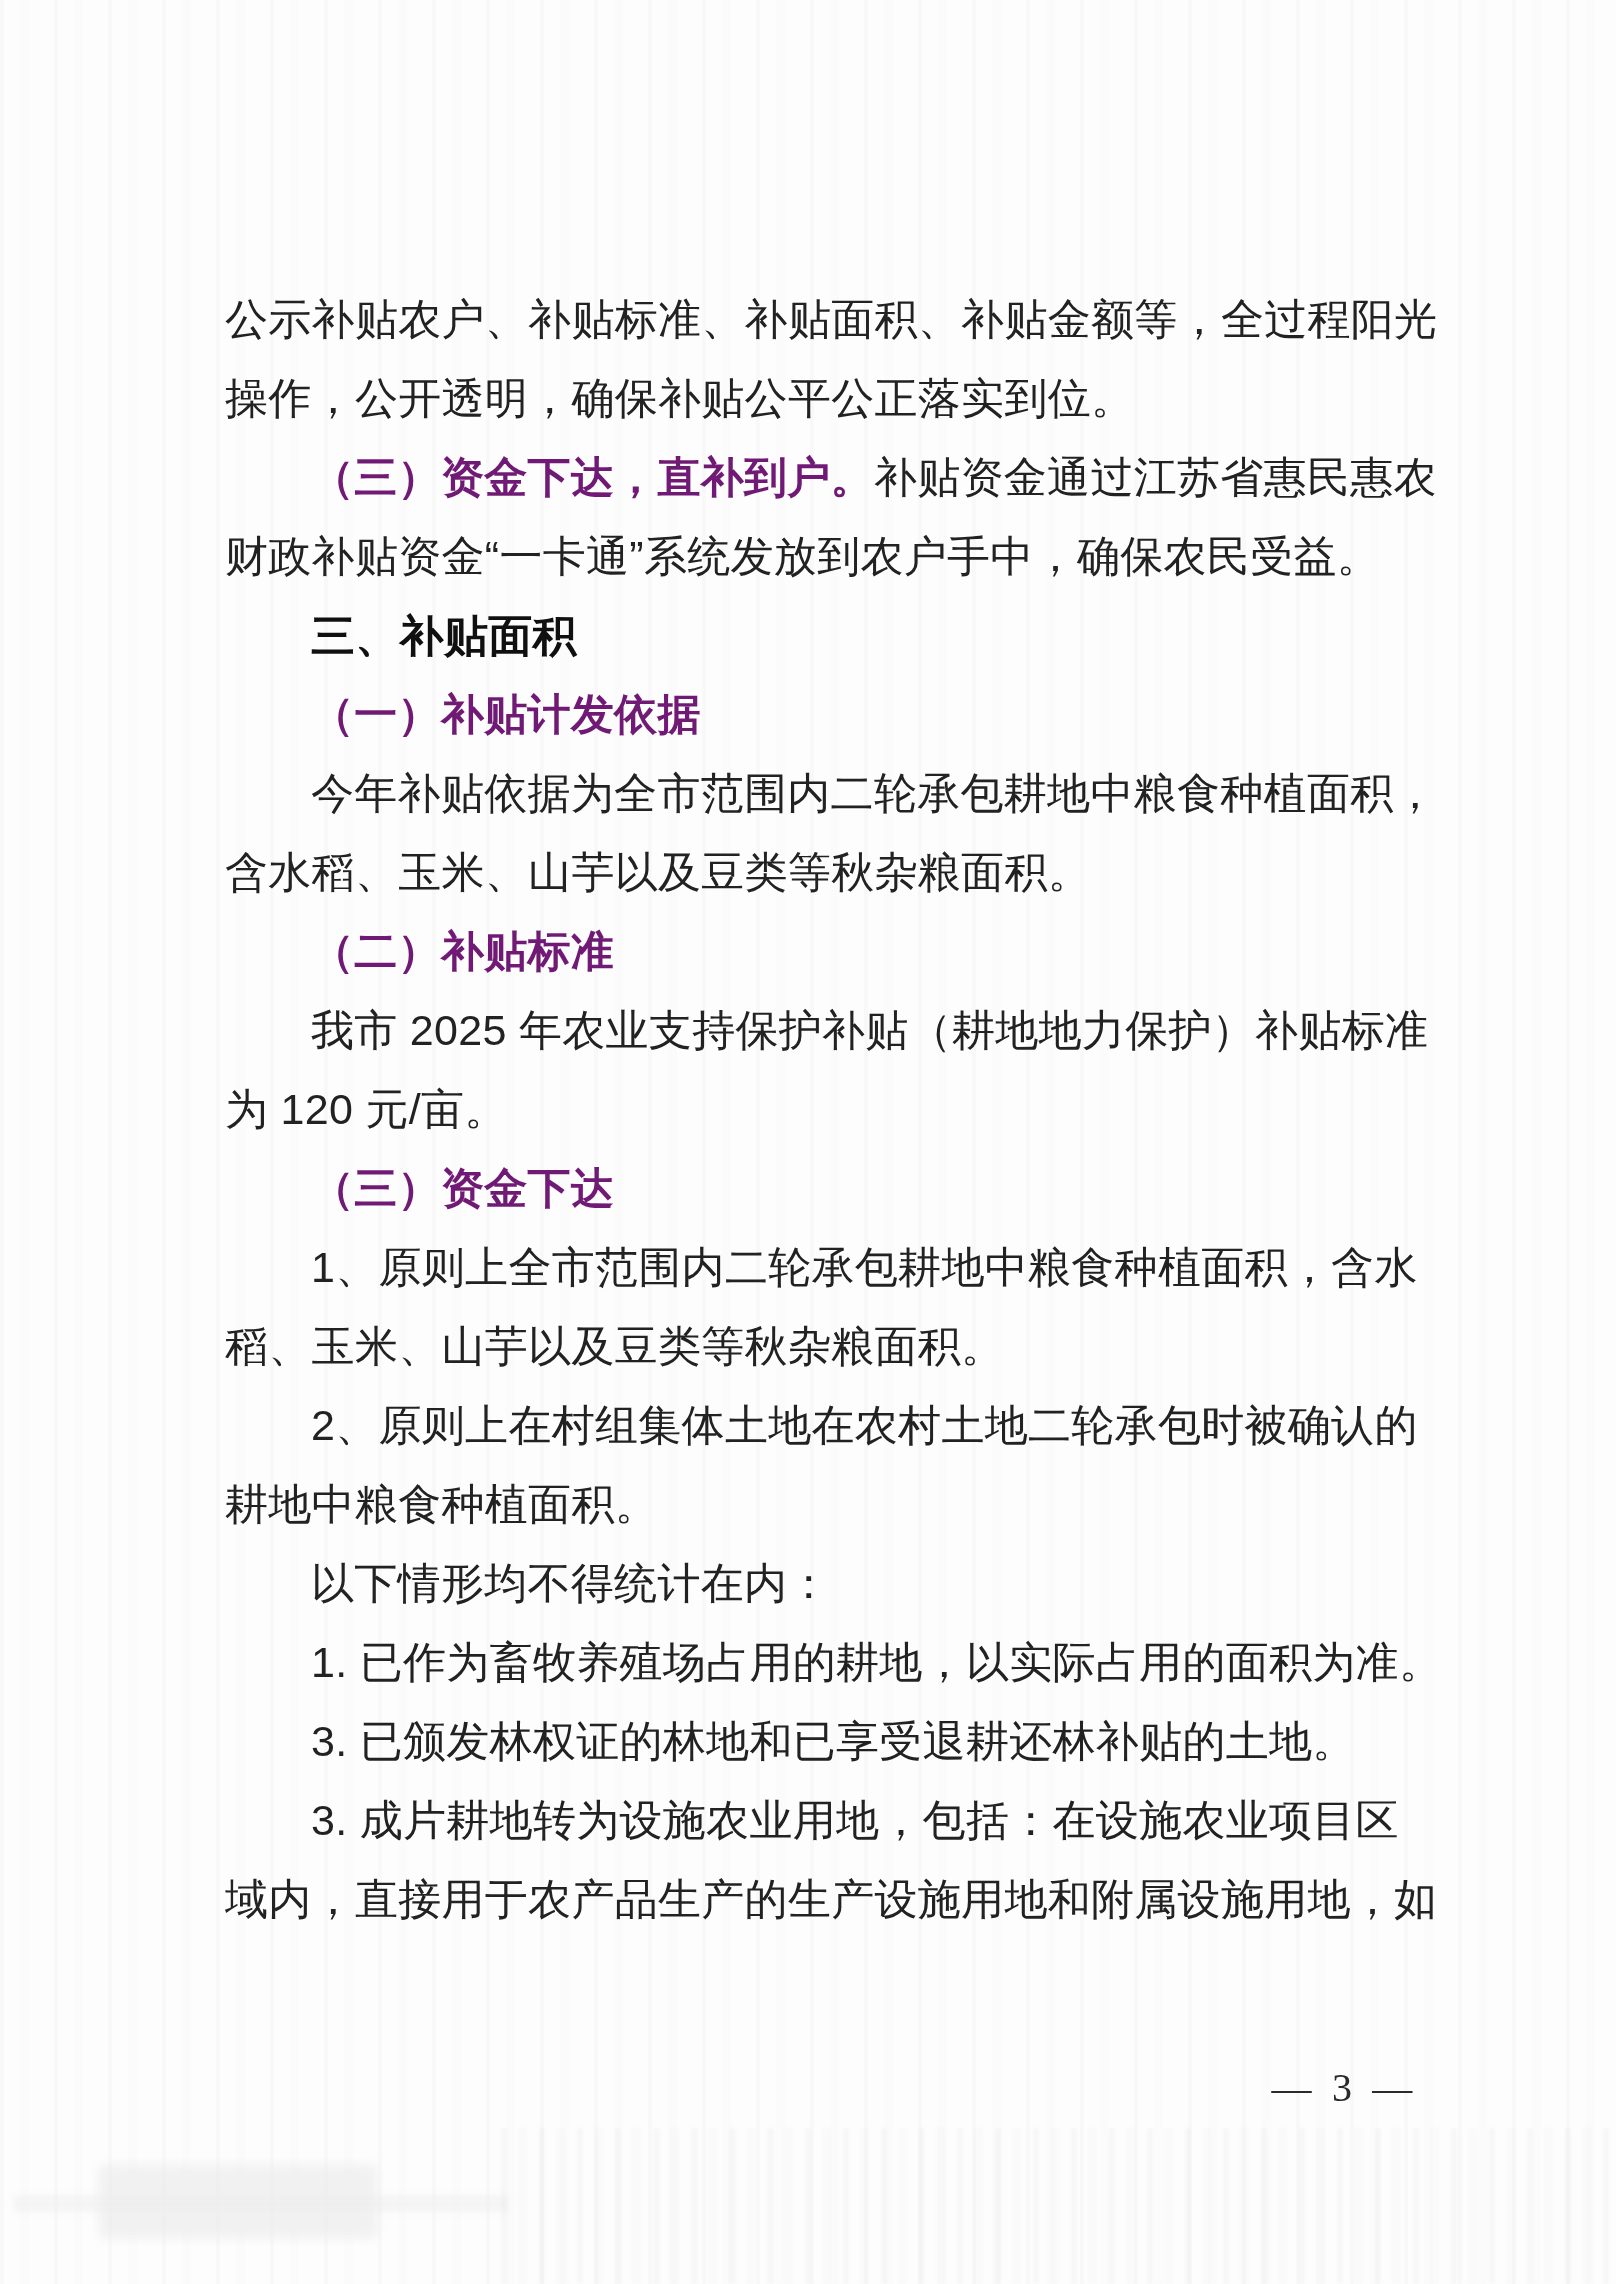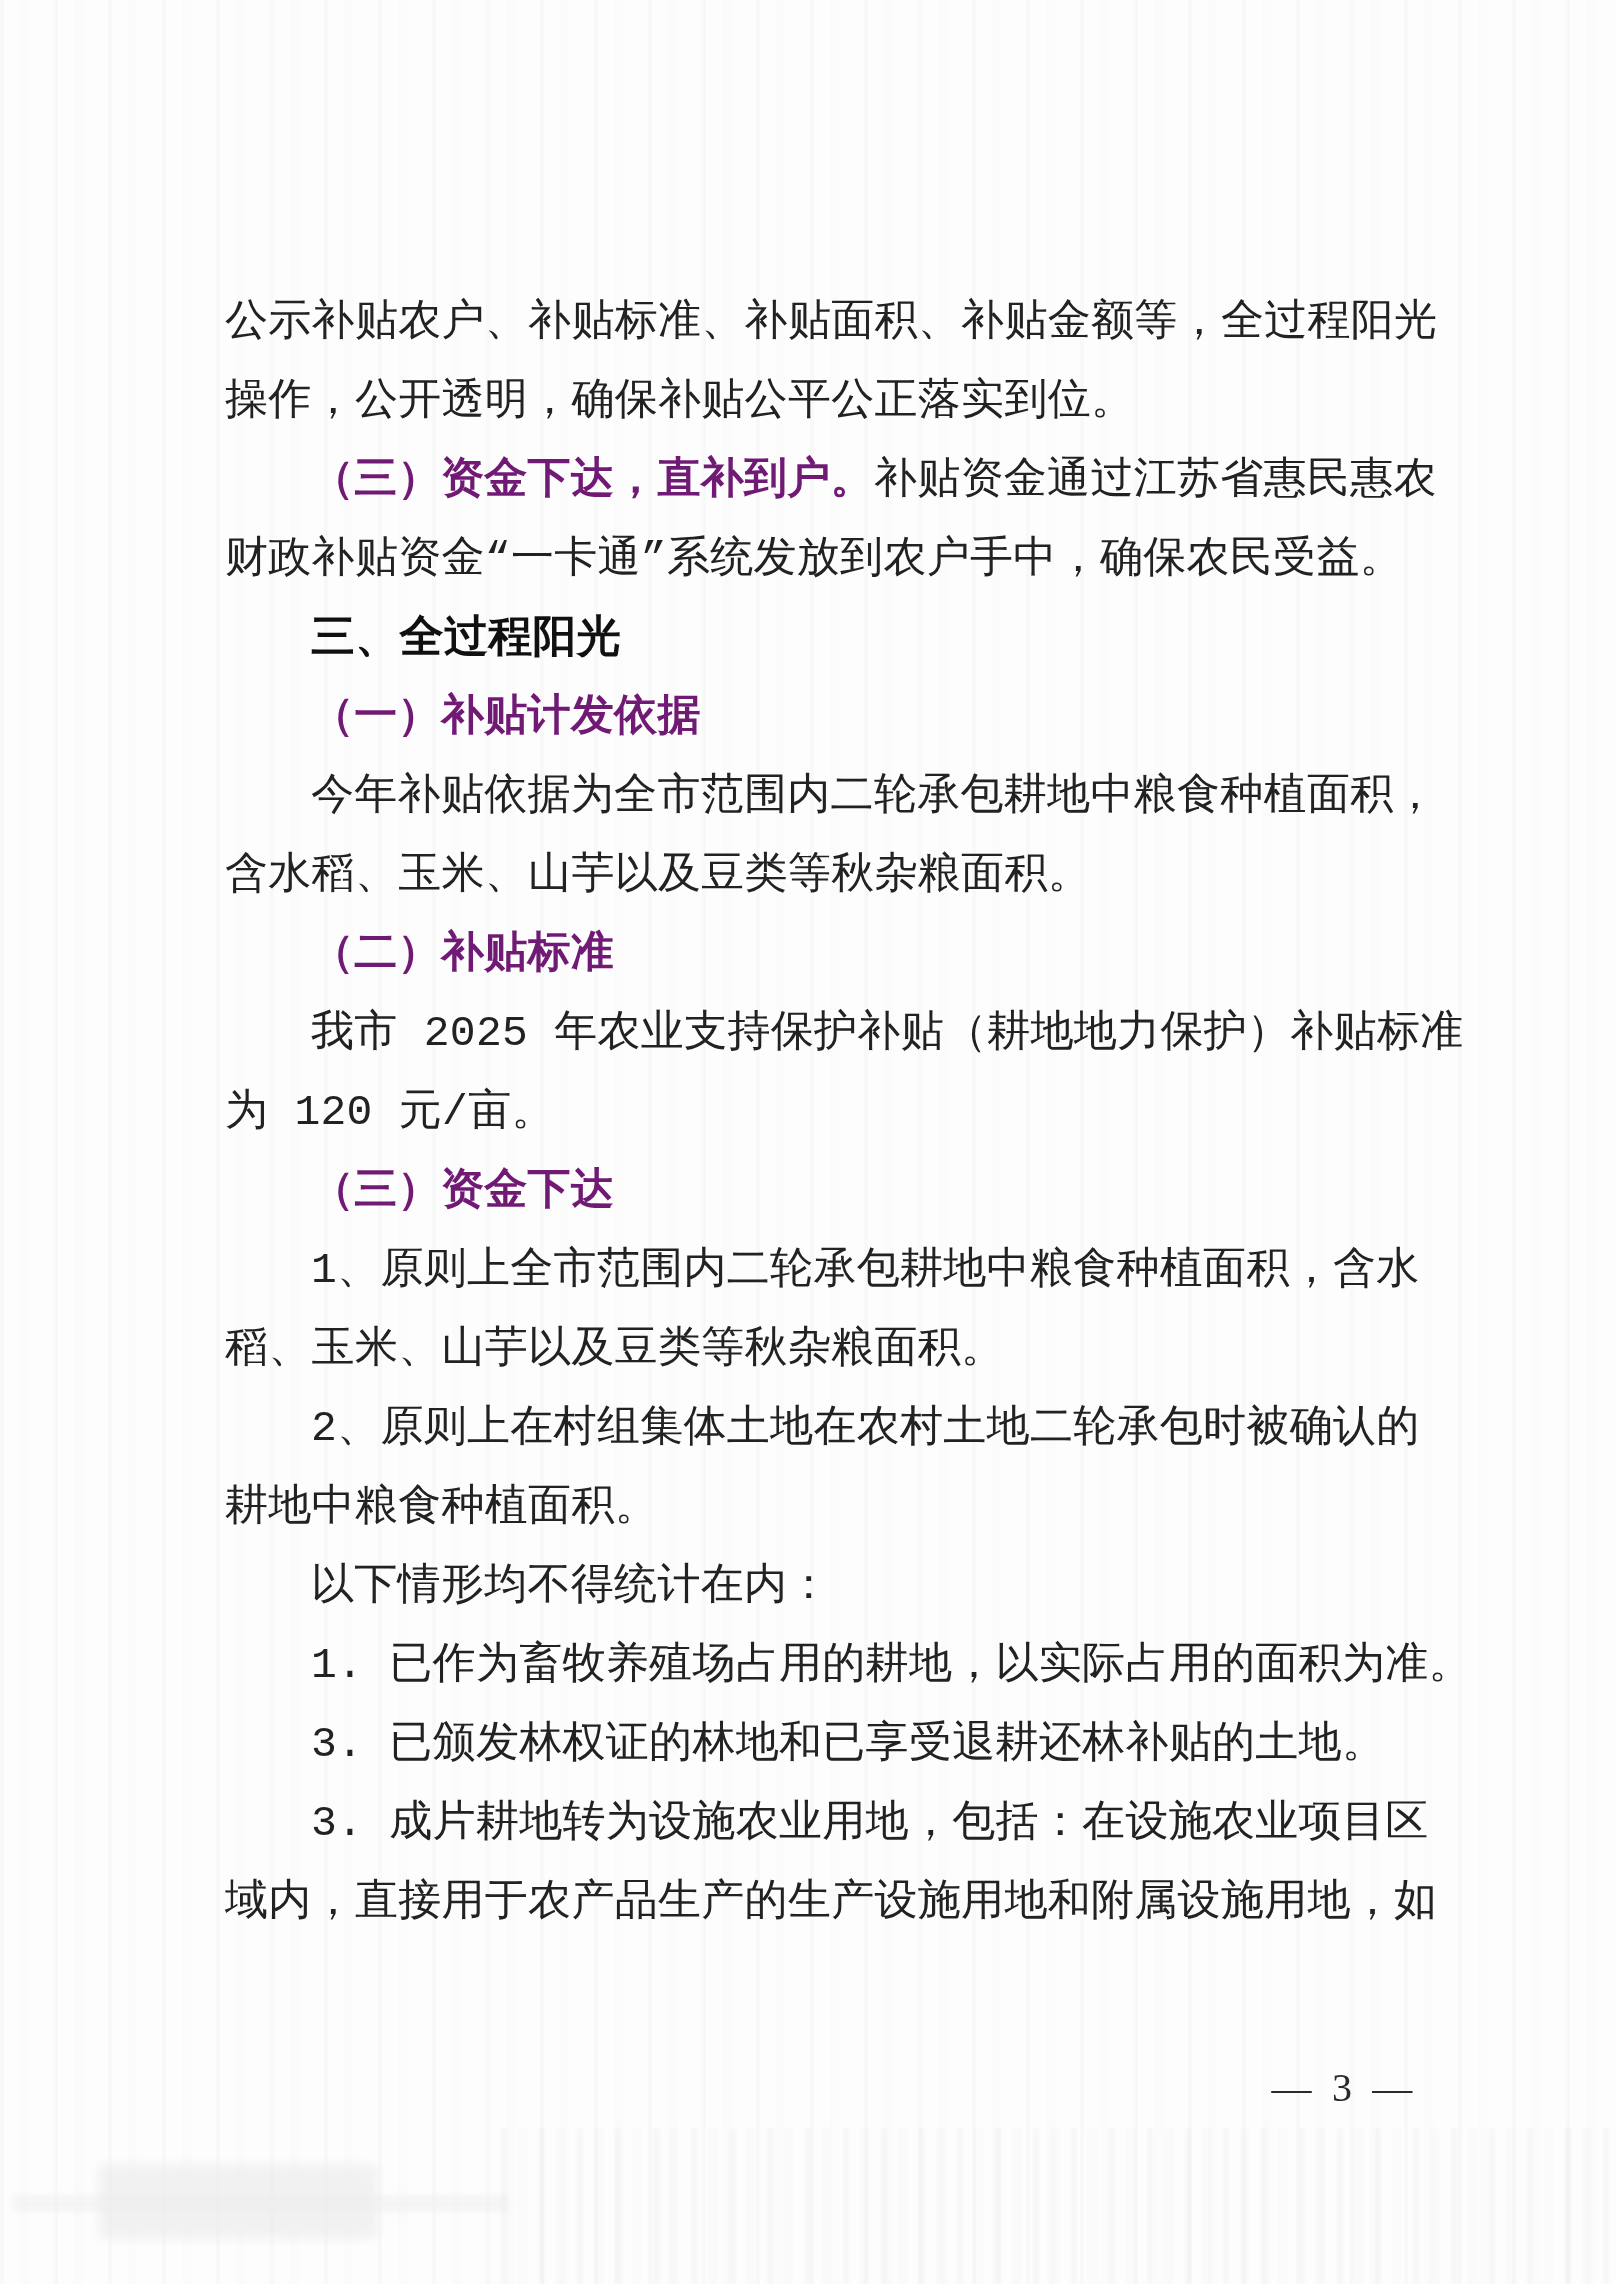--- a/index.html
+++ b/index.html
@@ -40,21 +40,21 @@
     line-height: 79px;
     height: 79px;
     letter-spacing: 0.3px;
     white-space: nowrap;
     color: #222222;
   }
   .line.indent {
     padding-left: 86px;
   }
   .run-body {
-    font-family: Liberation Mono, monospace;
+    font-family: Liberation Sans, sans-serif;
     font-weight: 400;
   }
   .run-lead {
     font-family: "Liberation Serif", "DejaVu Serif", serif;
     font-weight: 700;
     color: #701a75;
   }
   .run-h1 {
     font-family: "Liberation Sans", "DejaVu Sans", sans-serif;
     font-weight: 700;
@@ -120,21 +120,21 @@
 <body>
 
 <div class="page">
   <div class="streaks"></div>
 
   <div class="text-block">
       <div class="line"><span class="run-body">公示补贴农户、补贴标准、补贴面积、补贴金额等，全过程阳光</span></div>
       <div class="line"><span class="run-body">操作，公开透明，确保补贴公平公正落实到位。</span></div>
       <div class="line indent"><span class="run-lead">（三）资金下达，直补到户。</span><span class="run-body">补贴资金通过江苏省惠民惠农</span></div>
       <div class="line"><span class="run-body">财政补贴资金“一卡通”系统发放到农户手中，确保农民受益。</span></div>
-      <div class="line indent"><span class="run-h1">三、全过程阳光</span></div>
+      <div class="line indent"><span class="run-h1">三、补贴面积</span></div>
       <div class="line indent"><span class="run-lead">（一）补贴计发依据</span></div>
       <div class="line indent"><span class="run-body">今年补贴依据为全市范围内二轮承包耕地中粮食种植面积，</span></div>
       <div class="line"><span class="run-body">含水稻、玉米、山芋以及豆类等秋杂粮面积。</span></div>
       <div class="line indent"><span class="run-lead">（二）补贴标准</span></div>
       <div class="line indent"><span class="run-body">我市 2025 年农业支持保护补贴（耕地地力保护）补贴标准</span></div>
       <div class="line"><span class="run-body">为 120 元/亩。</span></div>
       <div class="line indent"><span class="run-lead">（三）资金下达</span></div>
       <div class="line indent"><span class="run-body">1、原则上全市范围内二轮承包耕地中粮食种植面积，含水</span></div>
       <div class="line"><span class="run-body">稻、玉米、山芋以及豆类等秋杂粮面积。</span></div>
       <div class="line indent"><span class="run-body">2、原则上在村组集体土地在农村土地二轮承包时被确认的</span></div>

